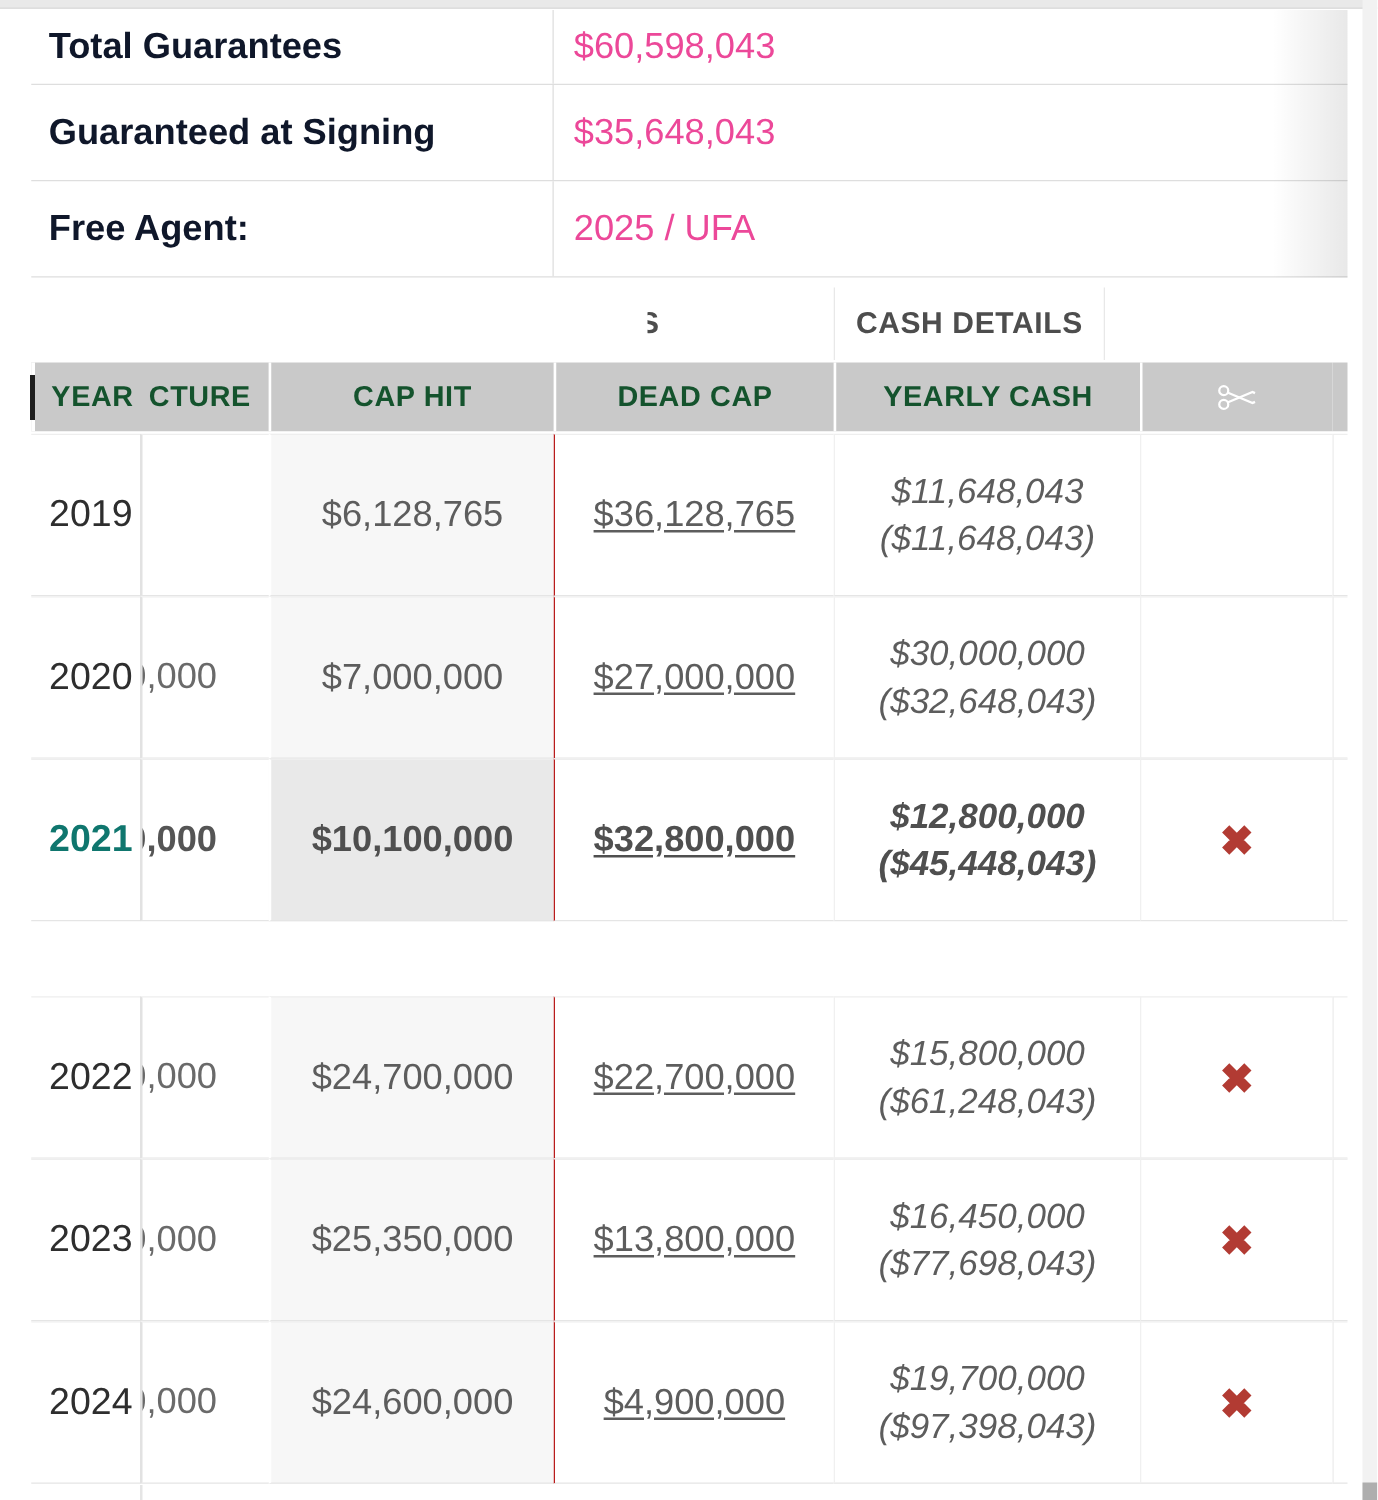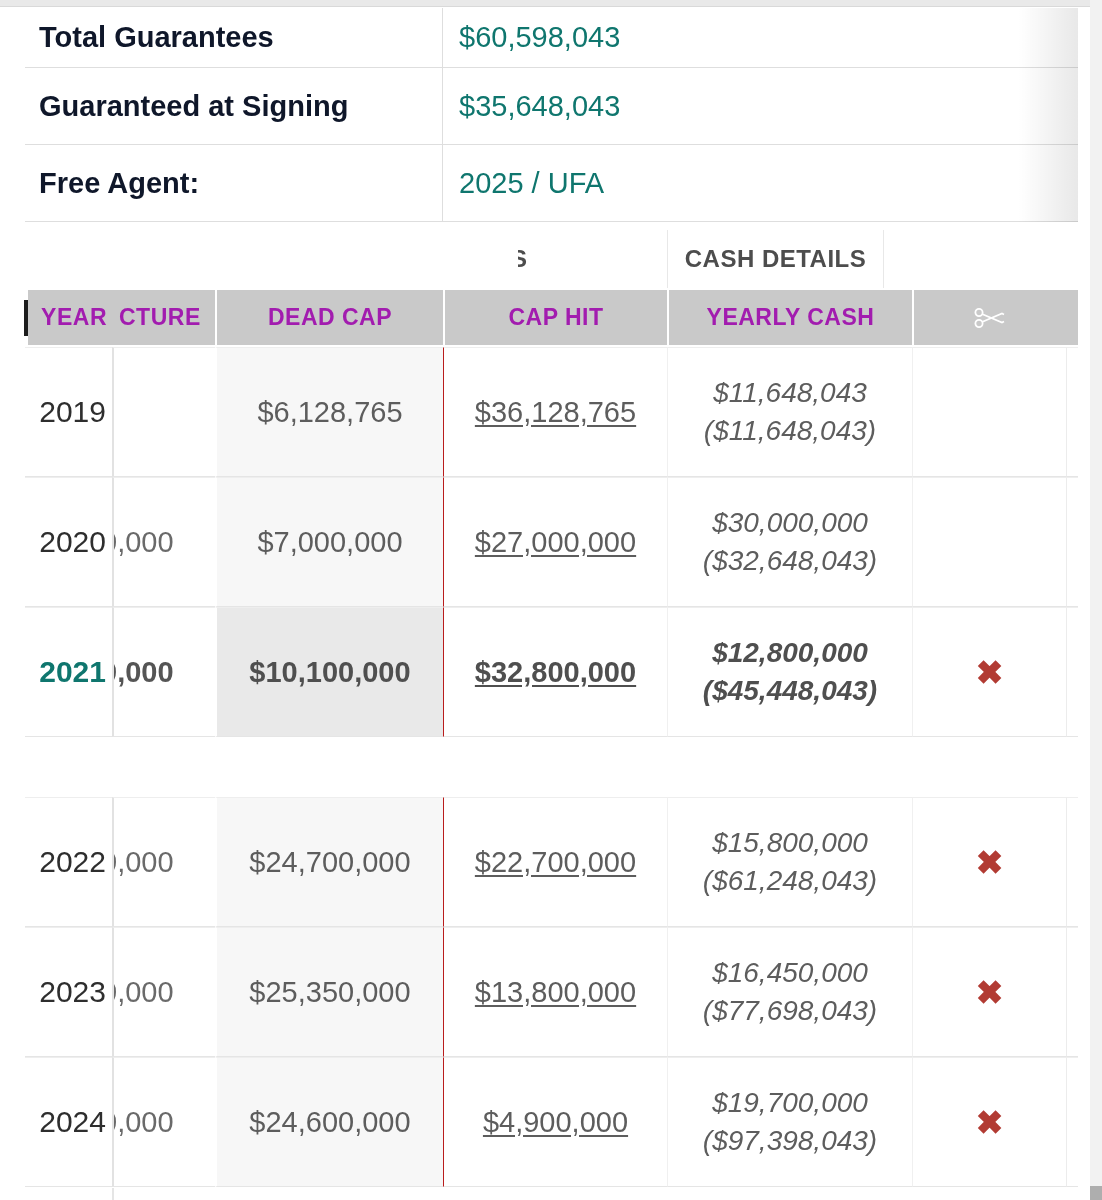--- a/index.html
+++ b/index.html
@@ -13,39 +13,39 @@
     background:#e9e9e9; border-bottom:1px solid #d9d9d9; }
 
   
   .info { position:absolute; left:25px; top:8px; width:1053px; }
   .info-row { display:flex; align-items:stretch; border-bottom:1px solid #dedede; }
   .info-row.r0 { height:60px; }
   .info-row.r1, .info-row.r2 { height:77px; }
   .info-label { width:418px; border-right:1px solid #dedede; display:flex; align-items:center;
     padding-left:14px; font-weight:bold; font-size:29px; color:#0f172a; }
   .info-value { flex:1; display:flex; align-items:center; padding-left:16px;
-    font-size:29px; color:#0f766e; }
+    font-size:29px; color:#ec4899; }
   .right-shadow { position:absolute; left:1018px; top:8px; width:60px; height:214px;
     background:linear-gradient(to right, rgba(0,0,0,0), rgba(0,0,0,0.09));
     pointer-events:none; }
 
   
   .group-row { position:absolute; left:25px; top:230px; width:1053px; height:58px; background:#fff; }
   .group-cash { position:absolute; left:642px; top:0; width:217px; height:58px;
     border-left:1px solid #e8e8e8; border-right:1px solid #e8e8e8;
     display:flex; align-items:center; justify-content:center;
     font-weight:bold; font-size:24px; letter-spacing:0.5px; color:#4d4d4d; }
   .group-frag { position:absolute; left:493px; top:0; width:9px; height:58px;
     overflow:hidden; direction:rtl; font-weight:bold; font-size:24px; color:#4d4d4d;
     line-height:58px; white-space:nowrap; }
 
   
   .cols { display:grid; grid-template-columns:87px 103px 228px 224px 245px 154px 12px; }
   .header-row { position:absolute; left:25px; top:290px; width:1053px; height:55px; }
-  .hcell { background:#c9c9c9; color:#a21caf; font-weight:bold; font-size:23px;
+  .hcell { background:#c9c9c9; color:#14532d; font-weight:bold; font-size:23px;
     letter-spacing:0.5px; display:flex; align-items:center; justify-content:center;
     white-space:nowrap; overflow:hidden; }
   .hcell.h-year { justify-content:flex-end; padding-right:5px; border-left:3px solid #fff; }
   .hcell.h-frag { justify-content:flex-start; padding-left:7px; }
   .hcell.gap { border-left:2px solid #fff; }
   .black-sliver { position:absolute; left:-1px; top:10px; width:4px; height:36px;
     background:#1d1d1d; }
   .scissors-svg { display:block; }
 
   
@@ -102,22 +102,22 @@
   <div class="right-shadow"></div>
 
   <div class="group-row">
     <div class="group-frag">S</div>
     <div class="group-cash">CASH DETAILS</div>
   </div>
 
   <div class="header-row cols">
     <div class="hcell h-year">YEAR</div>
     <div class="hcell h-frag">CTURE</div>
+    <div class="hcell gap">CAP HIT</div>
     <div class="hcell gap">DEAD CAP</div>
-    <div class="hcell gap">CAP HIT</div>
     <div class="hcell gap">YEARLY CASH</div>
     <div class="hcell gap">
       <svg class="scissors-svg" width="36" height="26" viewBox="0 0 36 26">
         <g fill="none" stroke="#ffffff" stroke-width="1.8">
           <circle cx="7" cy="7.5" r="3.6"></circle>
           <circle cx="7" cy="18.5" r="3.6"></circle>
           <path d="M10 9 L30 17.5 L32 16.5"></path>
           <path d="M10 17 L30 8.5 L32 9.5"></path>
         </g>
       </svg>

